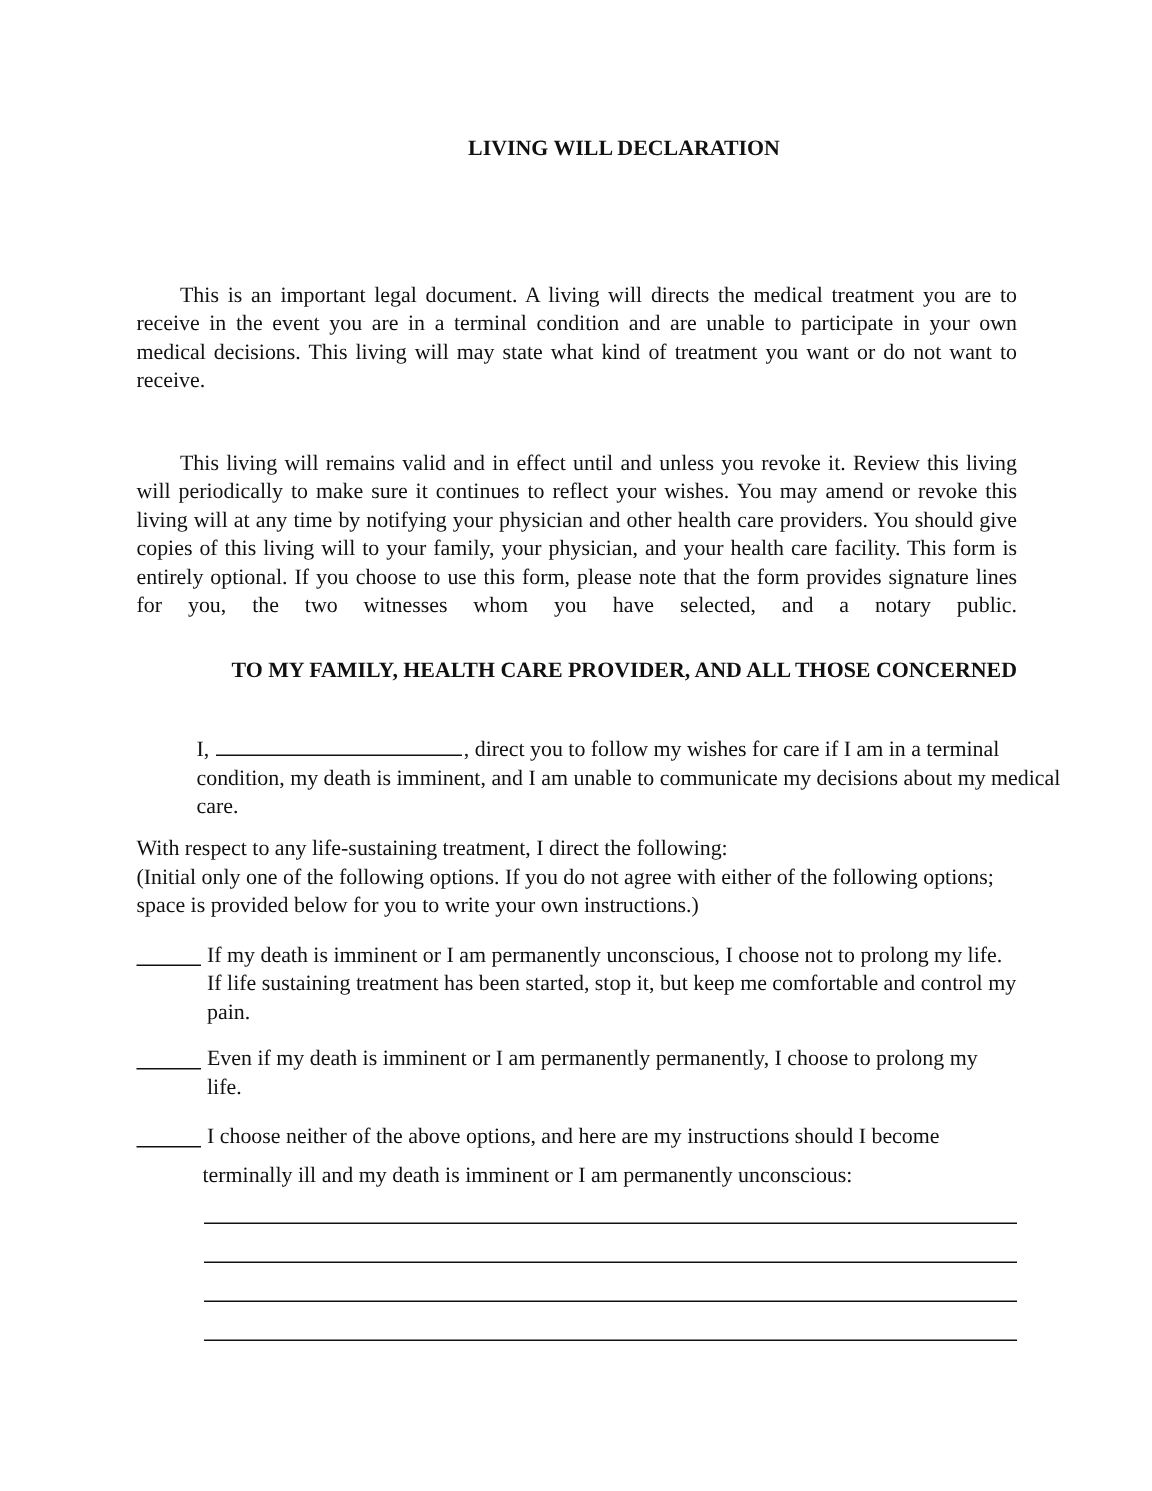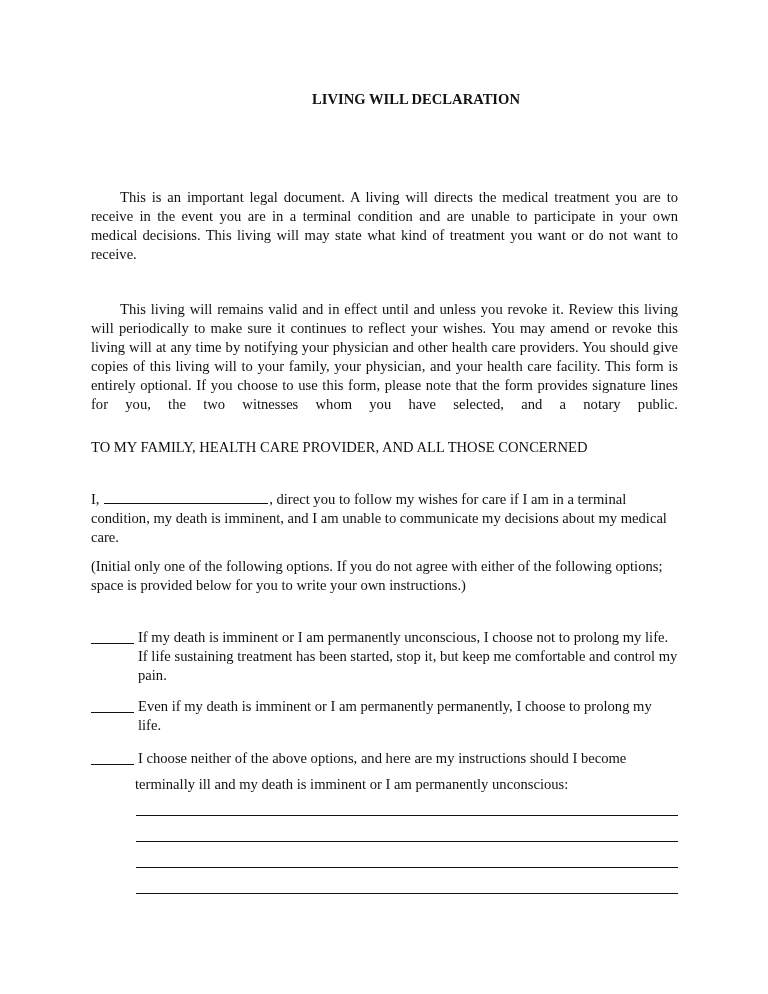--- a/index.html
+++ b/index.html
@@ -46,32 +46,32 @@
     }
     #p1 { top: 143px; margin-top: 45px; }
     #p2 { top: 231px; }
     #p3 { top: 300px; }
 
     .section-heading {
       position: absolute;
       top: 438px;
       left: 91px;
       width: 587px;
-      text-align: left;
-      font-weight: normal;
+      text-align: right;
+      font-weight: bold;
       font-size: 14.6px;
       line-height: 18px;
     }
     .body-block {
       position: absolute;
       left: 91px;
       width: 587px;
       margin: 0;
     }
-    #declarant { top: 489px; }
+    #declarant { top: 489px; margin-left: 40px; }
     #direction { top: 557px; }
     .name-blank {
       display: inline-block;
       width: 164px;
       border-bottom: 1.5px solid #111;
       height: 14px;
       vertical-align: baseline;
       margin: 0 1px;
     }
     .option {
@@ -125,20 +125,21 @@
   <p class="para" id="p1">This is an important legal document. A living will directs the medical treatment you are to receive in the event you are in a terminal condition and are unable to participate in your own medical decisions. This living will may state what kind of treatment you want or do not want to receive.</p>
   <p class="para last-justify" id="p3">This living will remains valid and in effect until and unless you revoke it. Review this living will periodically to make sure it continues to reflect your wishes. You may amend or revoke this living will at any time by notifying your physician and other health care providers. You should give copies of this living will to your family, your physician, and your health care facility. This form is entirely optional. If you choose to use this form, please note that the form provides signature lines for you, the two witnesses whom you have selected, and a notary public.</p>
 
   <div class="section-heading">
     <div>TO MY FAMILY, HEALTH CARE PROVIDER, AND ALL THOSE CONCERNED</div>
   </div>
 
   <p class="body-block" id="declarant"><span>I,</span> <span class="name-blank"></span><span>, direct you to follow my wishes for care if I am in a terminal condition, my death is imminent, and I am unable to communicate my decisions about my medical care.</span></p>
 
   <div class="body-block" id="direction">
+    <div>With respect to any life-sustaining treatment, I direct the following:</div>
     <div>(Initial only one of the following options. If you do not agree with either of the following options; space is provided below for you to write your own instructions.)</div>
   </div>
 
   <div class="option" id="opt1">
     <span class="initial-blank"></span>
     <div class="opt-text" style="text-indent:0;">If my death is imminent or I am permanently unconscious, I choose not to prolong my life. If life sustaining treatment has been started, stop it, but keep me comfortable and control my pain.</div>
   </div>
 
   <div class="option" id="opt2">
     <span class="initial-blank"></span>

